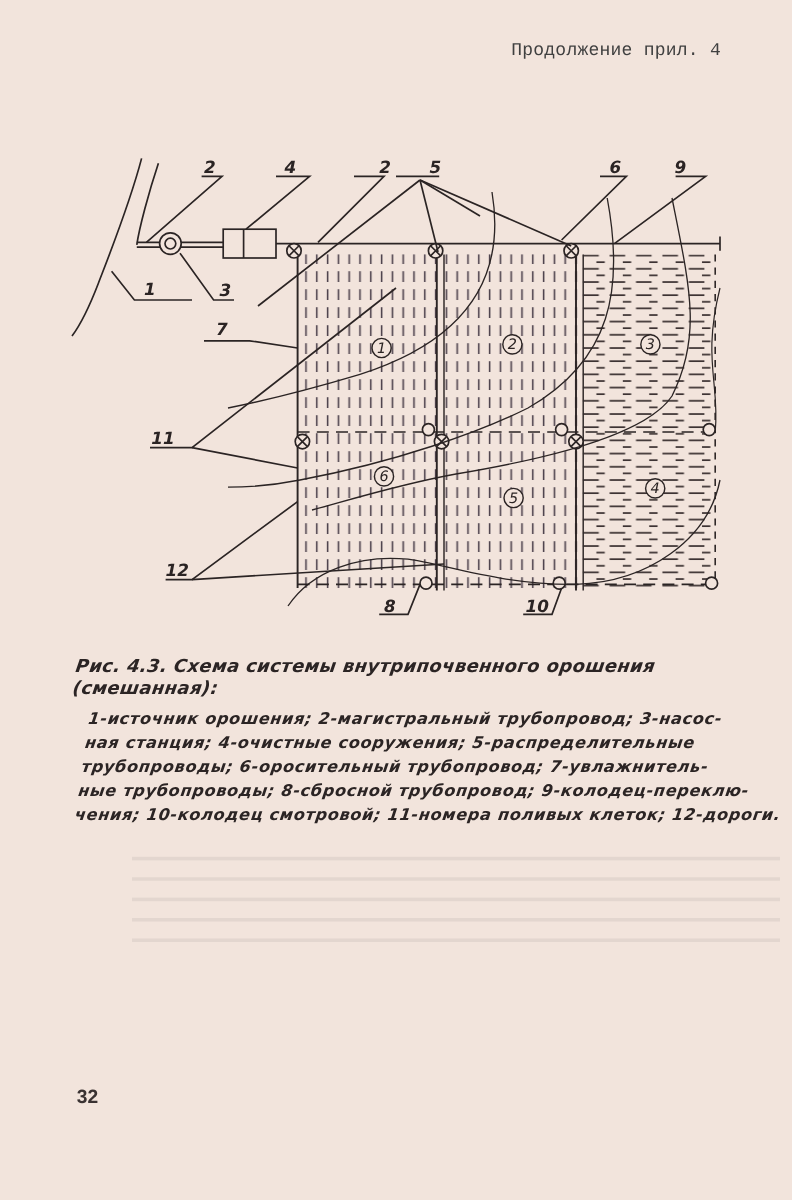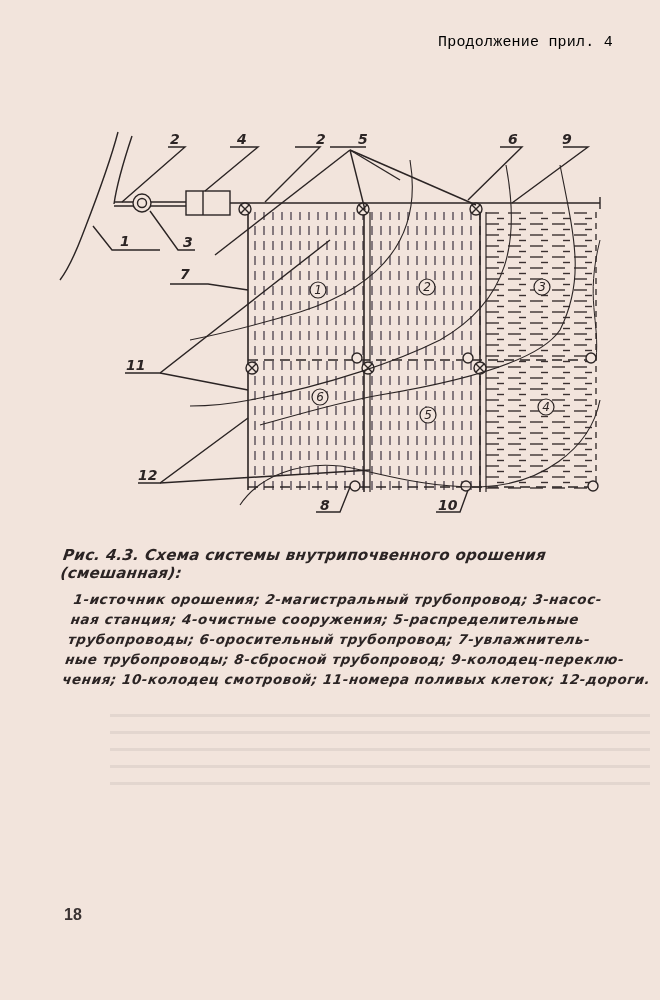--- a/index.html
+++ b/index.html
@@ -1,17 +1,17 @@
 <!DOCTYPE html>
 <html><head>
 <meta charset="utf-8">
 <style>
   html,body{margin:0;padding:0;}
   body{width:660px;height:1000px;background:#f2e4dc;position:relative;overflow:hidden;font-family:"DejaVu Sans",sans-serif;color:#2a2222;}
-  .page-header{position:absolute;left:438px;top:34px;font-family:"Liberation Mono","DejaVu Sans Mono",monospace;font-size:15px;color:#000000;letter-spacing:0.2px;}
+  .page-header{position:absolute;left:426px;top:34px;font-family:"Liberation Mono","DejaVu Sans Mono",monospace;font-size:15px;color:#404040;letter-spacing:0.2px;}
   .diagram{position:absolute;left:0;top:0;}
   .caption{position:absolute;left:62px;top:546px;font-family:"DejaVu Sans",sans-serif;font-style:italic;font-size:15px;font-weight:bold;color:#2b2424;letter-spacing:0.3px;transform:skewX(-8deg);}
   .caption .fig{font-size:15px;}
   .legend{position:absolute;left:68px;top:590px;width:580px;font-family:"DejaVu Sans",sans-serif;font-style:italic;font-weight:bold;font-size:13.4px;line-height:20px;color:#2b2424;letter-spacing:0.6px;transform:skewX(-8deg);}
   .legend .line{white-space:nowrap;}
   .page-number{position:absolute;left:64px;top:906px;font-family:"Liberation Sans",sans-serif;font-weight:bold;font-size:16px;color:#3a3232;}
   .ghost{position:absolute;left:110px;top:700px;width:540px;height:100px;opacity:0.08;}
   .ghost div{height:3px;background:#444;margin:14px 0;}
 </style>
 </head>
@@ -152,13 +152,13 @@
 </div>
 
 <div class="ghost">
   <div></div>
     <div></div>
     <div></div>
     <div></div>
     <div></div>
 </div>
 
-<div class="page-number">18</div>
+<div class="page-number">32</div>
 
 </body></html>

